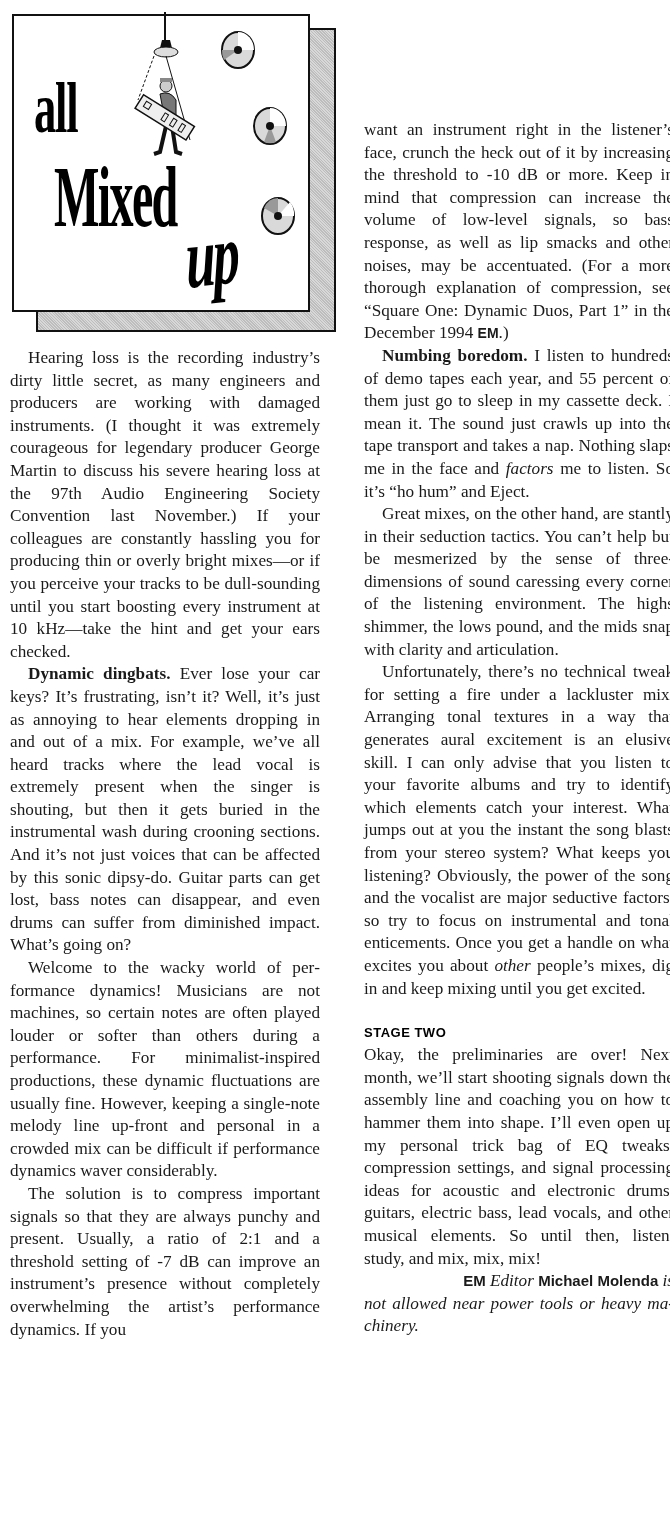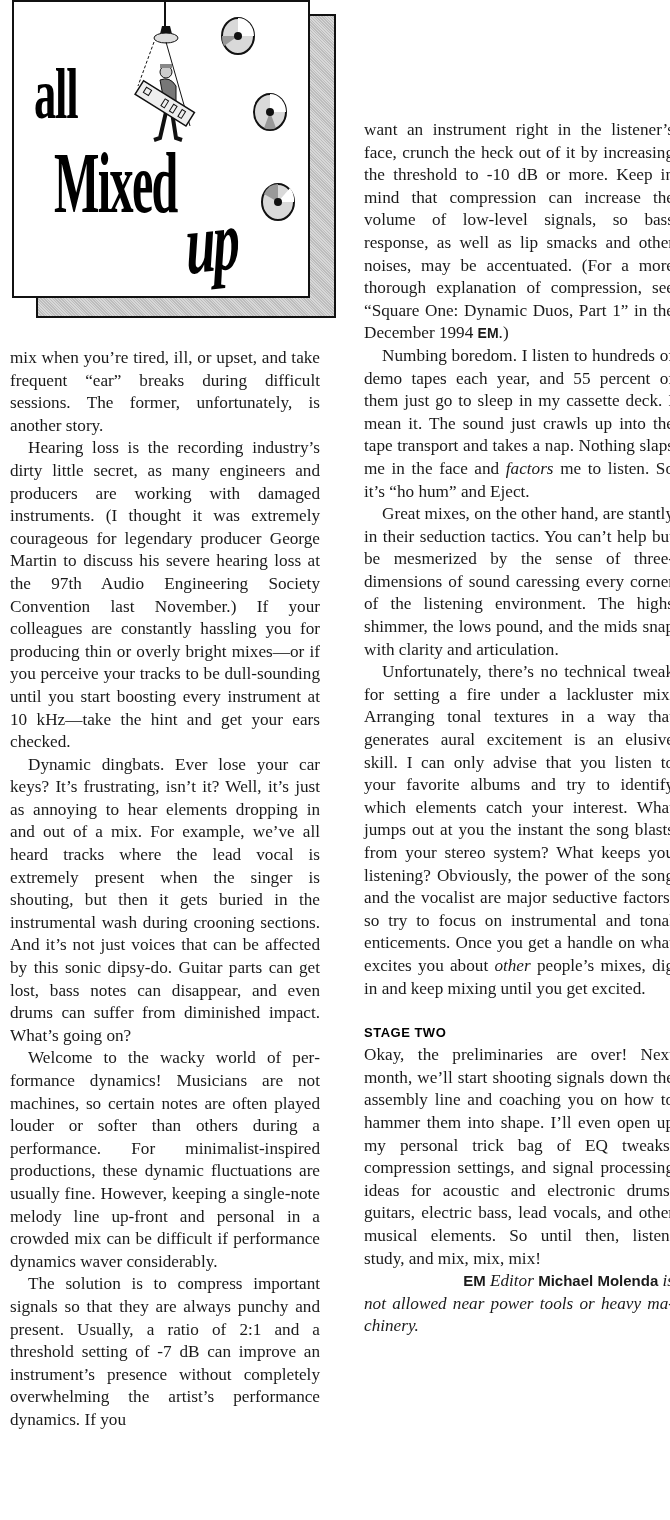--- a/index.html
+++ b/index.html
@@ -4,31 +4,31 @@
 <style>
   html, body { margin:0; padding:0; background:#ffffff; }
   body { width:670px; height:1520px; position:relative; overflow:hidden; color:#1a1a1a; }
   .page { position:absolute; inset:0; }
   .col { position:absolute; width:310px; font-family:"Liberation Serif", "DejaVu Serif", serif;
          font-size:17.2px; line-height:22.6px; text-align:justify; hyphens:manual; }
   .col p { margin:0; text-indent:0; }
   .col p.ind { text-indent:18px; }
   .col-left { left:10px; top:347px; }
   .col-right { left:364px; top:119px; }
-  .lead { font-weight:normal; }
+  .lead { font-weight:bold; }
   .em-logo { font-family:"Liberation Sans", "DejaVu Sans", sans-serif; font-weight:bold; font-size:14px; letter-spacing:0; }
   .it { font-style:italic; }
   h2.section { font-family:"Liberation Sans", "DejaVu Sans", sans-serif; font-weight:bold; font-size:13px;
        letter-spacing:0.5px; margin:22px 0 0 0; line-height:22px; color:#000; }
   .byline { font-style:italic; text-align:justify; }
   .byline .sans { font-family:"Liberation Sans", "DejaVu Sans", sans-serif; font-style:normal; font-weight:bold; font-size:15px; }
   .byline .first { text-align:right; display:block; }
 
   
-  .art { position:absolute; left:10px; top:4px; width:320px; height:312px; }
+  .art { position:absolute; left:10px; top:18px; width:320px; height:312px; }
   .art-shadow { position:absolute; left:26px; top:10px; width:296px; height:300px;
        background:repeating-linear-gradient(45deg,#bdbdbd 0 1px,#d8d8d8 1px 2px); border:2px solid #111; }
   .art-box { position:absolute; left:2px; top:-4px; width:294px; height:294px; background:#fff; border:2px solid #111; }
   .t { position:absolute; font-family:"Liberation Serif", "DejaVu Serif", serif; font-weight:bold; color:#000; line-height:1; }
   .t-all { left:20px; top:56px; font-size:72px; transform:scaleX(0.62); transform-origin:left top; letter-spacing:-2px; }
   .t-mixed { left:40px; top:138px; font-size:86px; transform:scaleX(0.56); transform-origin:left top; letter-spacing:-3px; }
   .t-up { left:170px; top:200px; font-size:86px; font-style:italic; transform:scaleX(0.62) rotate(-4deg); transform-origin:left top; letter-spacing:-4px; }
   .disc { position:absolute; width:36px; height:40px; }
   .lamp-cord { position:absolute; left:150px; top:-4px; width:1.5px; height:30px; background:#111; }
 </style>
@@ -84,21 +84,20 @@
             <circle cx="18" cy="20" r="4" fill="#111"></circle>
           </svg>
       </div>
       <div class="t t-all">all</div>
       <div class="t t-mixed">Mixed</div>
       <div class="t t-up">up</div>
     </div>
   </div>
 
   <div class="col col-left">
-    <p>mix when you’re tired, ill, or upset, and take frequent “ear” breaks during difficult sessions. The former, unfor­tunately, is another story.</p>
     <p class="ind">Hearing loss is the recording indus­try’s dirty little secret, as many engi­neers and producers are working with damaged instruments. (I thought it was extremely courageous for legendary producer George Martin to discuss his severe hearing loss at the 97th Audio Engineering Society Convention last November.) If your colleagues are con­stantly hassling you for producing thin or overly bright mixes—or if you per­ceive your tracks to be dull-sounding until you start boosting every instru­ment at 10 kHz—take the hint and get your ears checked.</p>
     <p class="ind"><span class="lead">Dynamic dingbats.</span><span> Ever lose your car keys? It’s frustrating, isn’t it? Well, it’s just as annoying to hear elements drop­ping in and out of a mix. For exam­ple, we’ve all heard tracks where the lead vocal is extremely present when the singer is shouting, but then it gets buried in the instrumental wash during crooning sections. And it’s not just voices that can be affected by this sonic dipsy-do. Guitar parts can get lost, bass notes can disappear, and even drums can suffer from diminished impact. What’s going on?</span></p>
     <p class="ind">Welcome to the wacky world of per­formance dynamics! Musicians are not machines, so certain notes are often played louder or softer than others during a performance. For minimalist-inspired productions, these dynamic fluctuations are usu­ally fine. However, keeping a single-note melody line up-front and personal in a crowded mix can be dif­ficult if performance dynamics waver considerably.</p>
     <p class="ind">The solution is to compress impor­tant signals so that they are always punchy and present. Usually, a ratio of 2:1 and a threshold setting of -7 dB can improve an instrument’s presence without completely overwhelming the artist’s performance dynamics. If you</p>
   </div>
 
   <div class="col col-right">
     <p><span>want an instrument right in the listen­er’s face, crunch the heck out of it by increasing the threshold to -10 dB or more. Keep in mind that compression can increase the volume of low-level signals, so bass response, as well as lip smacks and other noises, may be ac­centuated. (For a more thorough ex­planation of compression, see “Square One: Dynamic Duos, Part 1” in the De­cember 1994 </span><span class="em-logo">EM</span><span>.)</span></p>
     <p class="ind"><span class="lead">Numbing boredom.</span><span> I listen to hun­dreds of demo tapes each year, and 55 percent of them just go to sleep in my cassette deck. I mean it. The sound just crawls up into the tape transport and takes a nap. Nothing slaps me in the face and </span><span class="it">factors</span><span> me to listen. So it’s “ho hum” and Eject.</span></p>
     <p class="ind">Great mixes, on the other hand, are stantly in their seduction tactics. You can’t help but be mesmerized by the sense of three-dimensions of sound ca­ressing every corner of the listening environment. The highs shimmer, the lows pound, and the mids snap with clarity and articulation.</p>

